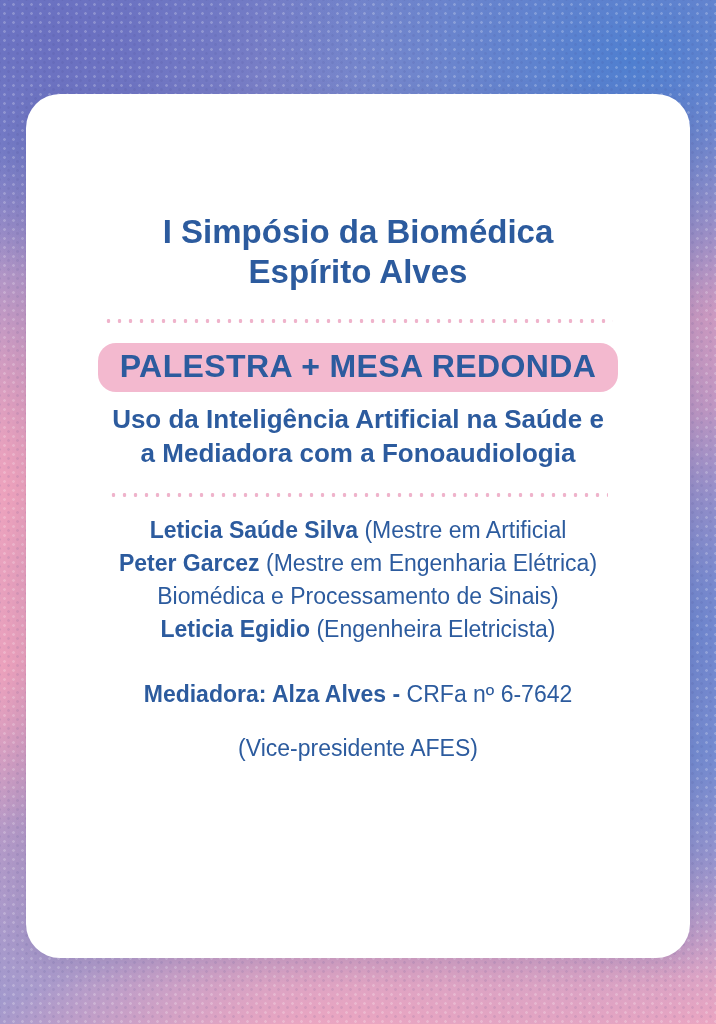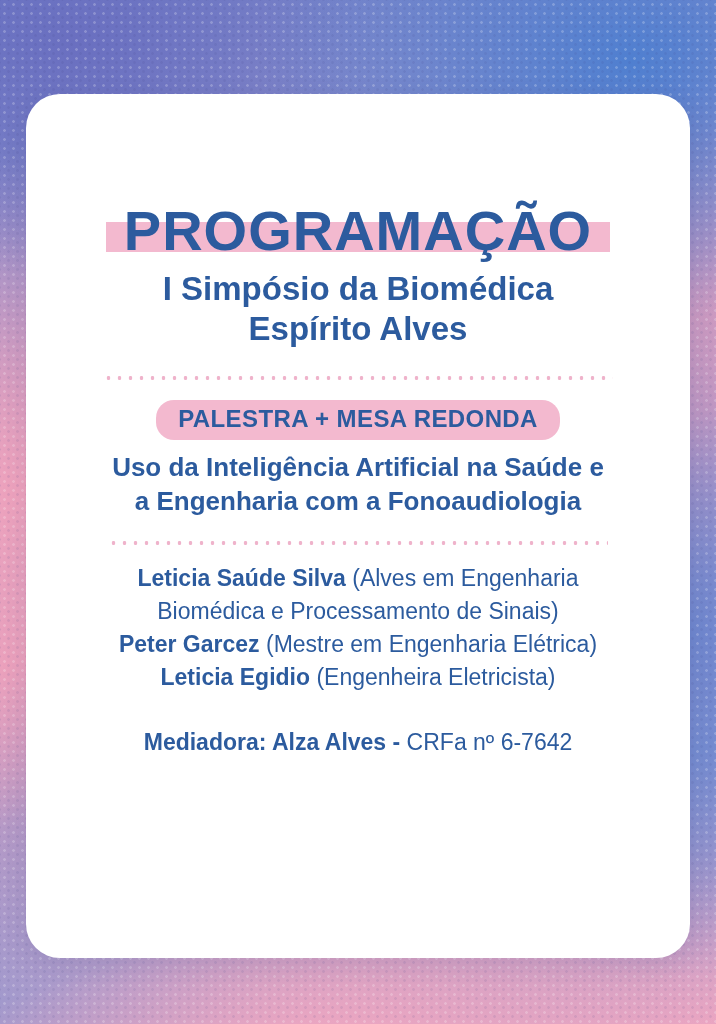--- a/index.html
+++ b/index.html
@@ -113,21 +113,21 @@
     margin-top: 22px;
   }
 
   .badge {
     display: inline-block;
     margin-top: 20px;
     padding: 5px 22px 7px;
     background: #f3b9cf;
     border-radius: 18px;
     color: #2c5b9e;
-    font-size: 24px;
+    font-size: 32px;
     font-weight: bold;
     letter-spacing: 0.4px;
   }
 
   .talk-title {
     margin: 10px auto 8px;
     max-width: 600px;
     font-size: 26px;
     line-height: 1.33;
     font-weight: bold;
@@ -164,61 +164,58 @@
 </head>
 <body>
 
 <div class="poster">
   <div class="dots"></div>
   <div class="dots-dark"></div>
 
   <div class="card">
     <div class="card-inner">
 
-      <div class="title-wrap">
-        <div class="title-hl"></div>
-        <h1 class="title">PROGRAMAÇÃO</h1>
-      </div>
 
       <div class="subtitle">
         <div>I Simpósio da Biomédica</div>
         <div>Espírito Alves</div>
       </div>
 
       <div class="divider"></div>
 
       <div class="badge">PALESTRA + MESA REDONDA</div>
 
       <div class="talk-title">
         <div>Uso da Inteligência Artificial na Saúde e</div>
-        <div>a Engenharia com a Fonoaudiologia</div>
+        <div>a Mediadora com a Fonoaudiologia</div>
       </div>
 
       <div class="divider short"></div>
 
       <div class="speakers">
         <p class="row">
           <b>Leticia Saúde Silva</b>
-          <span>(Alves em Engenharia</span>
-        </p>
-        <p class="row">
-          <span>Biomédica e Processamento de Sinais)</span>
+          <span>(Mestre em Artificial</span>
         </p>
         <p class="row">
           <b>Peter Garcez</b>
           <span>(Mestre em Engenharia Elétrica)</span>
         </p>
         <p class="row">
+          <span>Biomédica e Processamento de Sinais)</span>
+        </p>
+        <p class="row">
           <b>Leticia Egidio</b>
           <span>(Engenheira Eletricista)</span>
         </p>
       </div>
 
       <div class="mediator">
         <p class="row">
           <b>Mediadora: Alza Alves -</b>
           <span>CRFa nº 6-7642</span>
         </p>
+        <p class="row">(Vice-presidente AFES)</p>
       </div>
 
     </div>
   </div>
 </div>
 
 </body></html>

